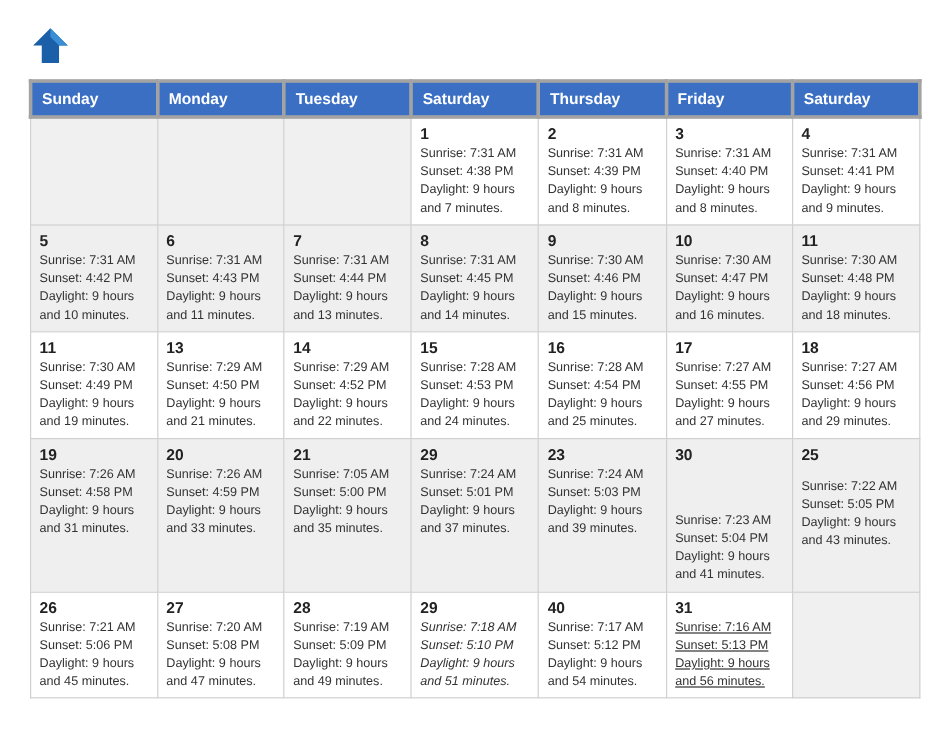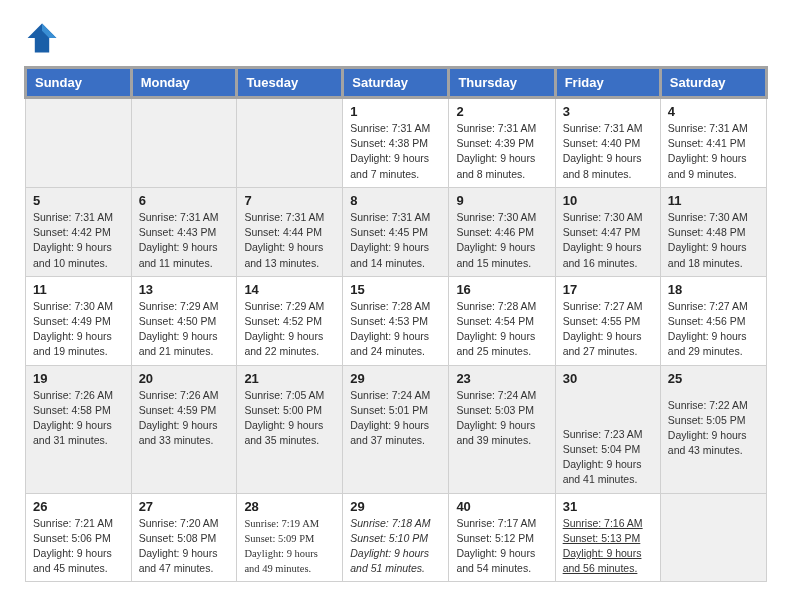--- a/index.html
+++ b/index.html
@@ -301,21 +301,21 @@
 Daylight: 9 hours and 45 minutes.</div>
         </td>
         <td>
           <span class="day-number">27</span>
           <div class="day-info" style="white-space: pre-line;">Sunrise: 7:20 AM
 Sunset: 5:08 PM
 Daylight: 9 hours and 47 minutes.</div>
         </td>
         <td>
           <span class="day-number">28</span>
-          <div class="day-info" style="white-space: pre-line; font-family: Liberation Serif, serif;">Sunrise: 7:19 AM
+          <div class="day-info" style="white-space: pre-line;">Sunrise: 7:19 AM
 Sunset: 5:09 PM
 Daylight: 9 hours and 49 minutes.</div>
         </td>
         <td>
           <span class="day-number">29</span>
           <div class="day-info" style="white-space: pre-line; font-style: italic;">Sunrise: 7:18 AM
 Sunset: 5:10 PM
 Daylight: 9 hours and 51 minutes.</div>
         </td>
         <td>

